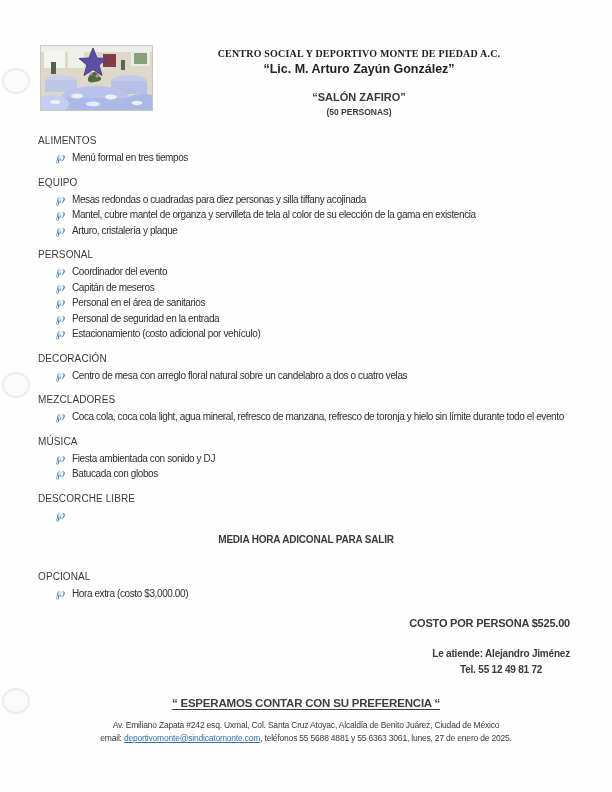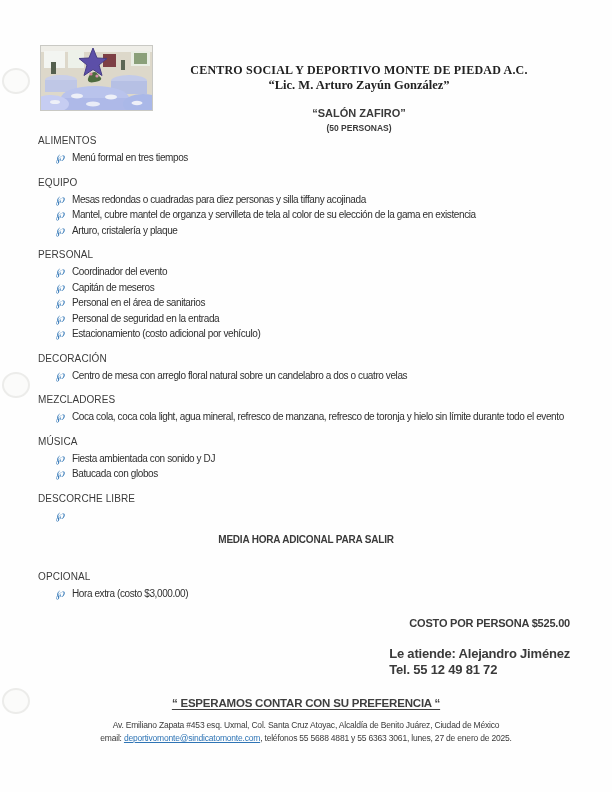--- a/index.html
+++ b/index.html
@@ -16,24 +16,24 @@
   
   .photo{
     position:absolute;left:40px;top:45px;width:113px;height:66px;
     border:1px solid #c9c9c4;box-sizing:border-box;overflow:hidden;
   }
   .header-text{
     position:absolute;left:150px;top:46px;width:418px;text-align:center;
   }
   .org-title{
     font-family:"Liberation Serif", serif;font-weight:bold;
-    font-size:12px;color:#222;line-height:16px;letter-spacing:.2px;margin-top:16px;
+    font-size:10px;color:#222;line-height:16px;letter-spacing:.2px;
   }
   .org-subtitle{
-    font-family:Liberation Serif, serif;font-weight:bold;
+    font-family:Liberation Sans, sans-serif;font-weight:bold;
     font-size:12.5px;color:#222;line-height:15px;
   }
   .salon-title{margin-top:13px;font-weight:bold;font-size:11px;color:#3a3a3a;line-height:14px;}
   .capacity{font-weight:bold;font-size:8.5px;color:#3a3a3a;line-height:12px;margin-top:2px;}
   
   .content{position:absolute;left:38px;top:128px;width:538px;padding-top:6px;}
   .content h3{
     margin:10px 0 2px 0;font-size:10px;font-weight:normal;color:#3b3b3b;
     line-height:14px;letter-spacing:.1px;
   }
@@ -52,22 +52,22 @@
     font-weight:bold;font-size:10px;line-height:17px;color:#3a3a3a;letter-spacing:-0.2px;
   }
   
   .optional{position:absolute;left:38px;top:570px;width:538px;}
   
   .cost-line{
     position:absolute;right:42px;top:617px;font-weight:bold;font-size:11px;
     color:#3a3a3a;letter-spacing:-0.2px;
   }
   .contact{
-    position:absolute;right:42px;top:646px;text-align:left;font-weight:bold;
-    font-size:13px;line-height:15.5px;color:#3a3a3a;letter-spacing:-0.2px;
+    position:absolute;right:42px;top:646px;text-align:center;font-weight:bold;
+    font-size:10px;line-height:15.5px;color:#3a3a3a;letter-spacing:-0.2px;
   }
   
   .closing{
     position:absolute;left:0;top:697px;width:612px;text-align:center;
     font-weight:bold;font-size:11.5px;color:#3f3f3f;
     text-decoration:underline;text-underline-offset:2px;letter-spacing:-0.2px;
   }
   .footer{
     position:absolute;left:0;top:719px;width:612px;text-align:center;
     font-size:8.5px;line-height:13px;color:#3a3a3a;letter-spacing:-0.2px;
@@ -222,15 +222,15 @@
 <div class="cost-line">COSTO POR PERSONA $525.00</div>
 
 <div class="contact">
   <div>Le atiende: Alejandro Jiménez</div>
   <div>Tel. 55 12 49 81 72</div>
 </div>
 
 <div class="closing">“ ESPERAMOS CONTAR CON SU PREFERENCIA “</div>
 
 <div class="footer">
-  <div>Av. Emiliano Zapata #453 esq. Uxmal, Col. Santa Cruz Atoyac, Alcaldía de Benito Juárez, Ciudad de México</div>
+  <div>Av. Emiliano Zapata #242 esq. Uxmal, Col. Santa Cruz Atoyac, Alcaldía de Benito Juárez, Ciudad de México</div>
   <div><span>email: </span><a href="#">deportivomonte@sindicatomonte.com</a><span>, teléfonos 55 5688 4881 y 55 6363 3061, lunes, 27 de enero de 2025.</span></div>
 </div>
 
 </body></html>

